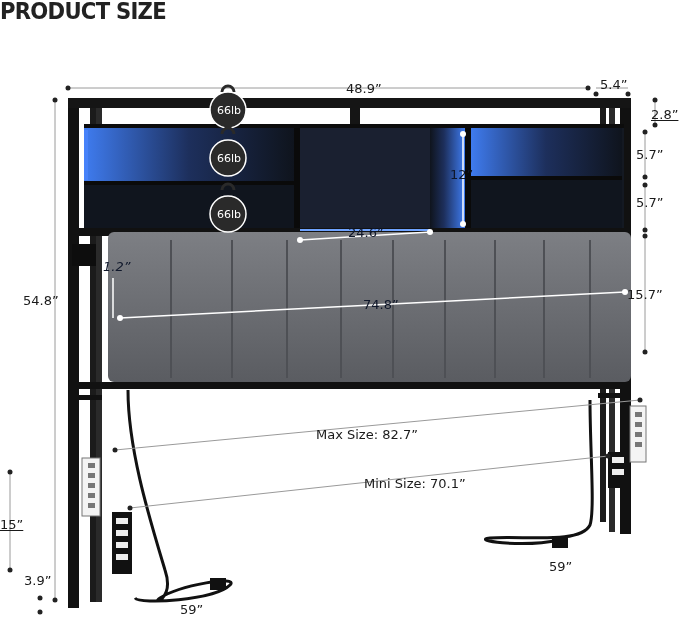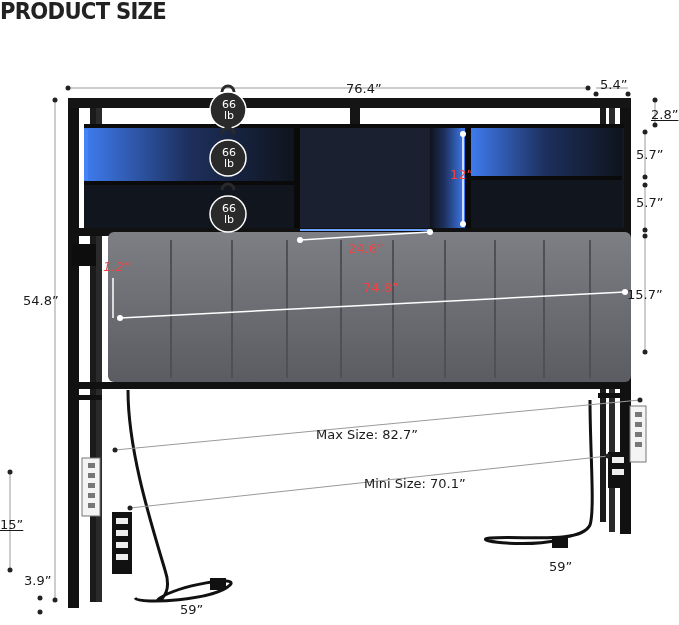--- a/index.html
+++ b/index.html
@@ -1,21 +1,21 @@
 <!DOCTYPE html>
 <html><head>
 <meta charset="utf-8">
 <style>
   html,body{margin:0;padding:0;background:#ffffff;}
   body{width:679px;height:625px;position:relative;overflow:hidden;font-family:"Liberation Sans",sans-serif;}
   .title{position:absolute;left:0;top:-2px;font-family:"DejaVu Sans",sans-serif;font-weight:bold;font-size:23px;letter-spacing:-0.8px;color:#222;transform:scaleX(0.92);transform-origin:left top;}
   .lbl{position:absolute;font-family:"DejaVu Sans",sans-serif;font-size:13px;color:#1a1a1a;white-space:nowrap;line-height:1;}
-  .lbl.w{color:#ef4444;}
+  .lbl.w{color:#0f172a;}
   svg{position:absolute;left:0;top:0;}
-  .weight{position:absolute;width:36px;height:34px;display:flex;flex-direction:column;align-items:center;justify-content:center;color:#fff;font-family:"DejaVu Sans",sans-serif;font-size:11px;line-height:11px;}
+  .weight{position:absolute;width:36px;height:34px;display:flex;flex-direction:row;align-items:center;justify-content:center;color:#fff;font-family:"DejaVu Sans",sans-serif;font-size:11px;line-height:11px;}
   .weight span{display:block;text-align:center;}
 </style>
 </head>
 <body>
 
 <div class="title">PRODUCT SIZE</div>
 
 <svg width="679" height="625" viewBox="0 0 679 625">
   <defs>
     <linearGradient id="led" x1="0" y1="0" x2="1" y2="0">
@@ -174,29 +174,29 @@
 </div>
 <div class="weight" style="left:211px;top:141px;">
   <span>66</span>
     <span>lb</span>
 </div>
 <div class="weight" style="left:211px;top:197px;">
   <span>66</span>
     <span>lb</span>
 </div>
 
-<div class="lbl" style="left:346px;top:82px;">76.4”</div>
+<div class="lbl" style="left:346px;top:82px;">48.9”</div>
 <div class="lbl" style="left:600px;top:78px;">5.4”</div>
 <div class="lbl" style="left:651px;top:108px;text-decoration:underline;">2.8”</div>
 <div class="lbl" style="left:636px;top:148px;">5.7”</div>
 <div class="lbl" style="left:636px;top:196px;">5.7”</div>
 <div class="lbl w" style="left:450px;top:168px;">12”</div>
-<div class="lbl w" style="left:348px;top:226px;margin-top:16px;">24.6”</div>
+<div class="lbl w" style="left:348px;top:226px;">24.6”</div>
 <div class="lbl w" style="left:103px;top:260px;font-style:italic;">1.2”</div>
-<div class="lbl w" style="left:363px;top:281px;">74.8”</div>
+<div class="lbl w" style="left:363px;top:298px;">74.8”</div>
 <div class="lbl" style="left:627px;top:288px;">15.7”</div>
 <div class="lbl" style="left:23px;top:294px;text-align:center;">54.8”</div>
 <div class="lbl" style="left:316px;top:428px;">Max Size: 82.7”</div>
 <div class="lbl" style="left:318px;top:477px;margin-left:46px;">Mini Size: 70.1”</div>
 <div class="lbl" style="left:0px;top:518px;text-decoration:underline;">15”</div>
 <div class="lbl" style="left:24px;top:574px;">3.9”</div>
 <div class="lbl" style="left:180px;top:603px;">59”</div>
 <div class="lbl" style="left:549px;top:560px;">59”</div>
 
 </body></html>

